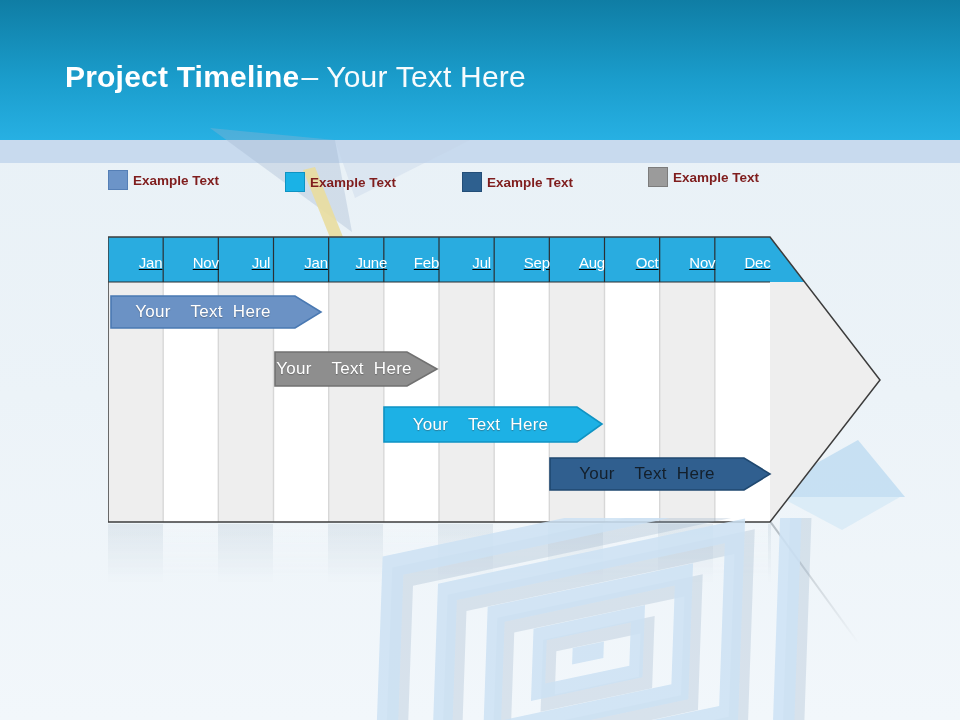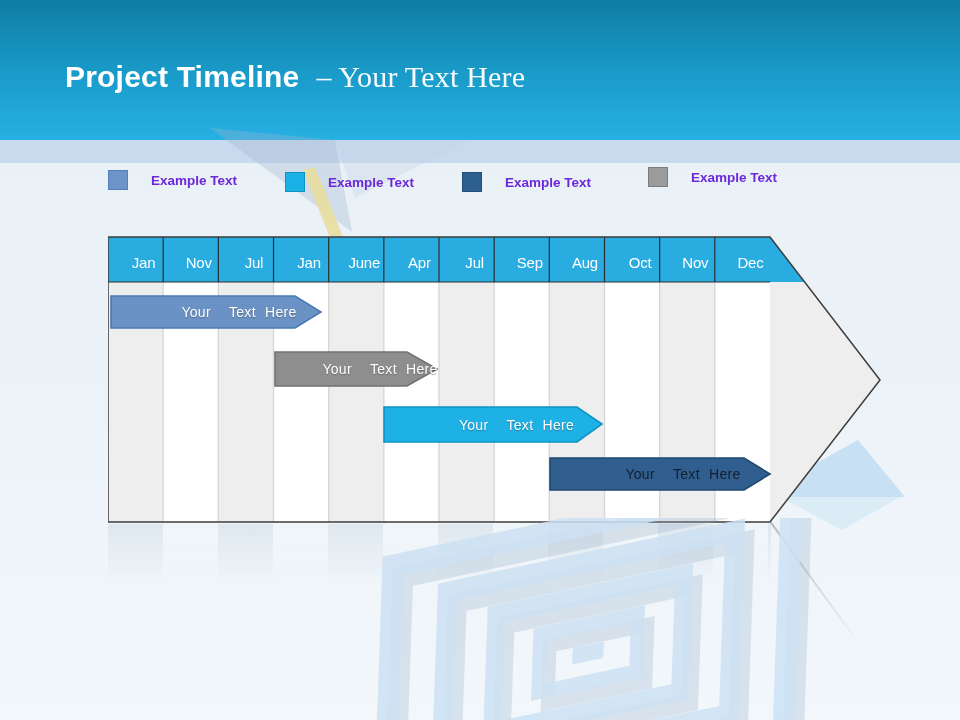--- a/index.html
+++ b/index.html
@@ -7,49 +7,49 @@
        font-family:"Liberation Sans","DejaVu Sans",sans-serif;
        background:linear-gradient(180deg,#e7f0f6 0%,#ecf3f8 55%,#f2f7fb 100%);}
 
   
   .top-band{position:absolute;left:0;top:0;width:960px;height:140px;
             background:linear-gradient(180deg,#0f7da4 0%,#1a9ccb 55%,#27b0e3 100%);}
   .strip{position:absolute;left:0;top:140px;width:960px;height:23px;background:#c8daee;}
   .slide-title{position:absolute;left:65px;top:60px;width:840px;color:#ffffff;
                font-size:30px;letter-spacing:.2px;white-space:nowrap;}
   .slide-title .t-bold{font-weight:700;text-align:right;}
-  .slide-title .t-rest{font-weight:400;margin-left:17px;opacity:.97;font-family:Liberation Serif, serif;}
+  .slide-title .t-rest{font-weight:400;margin-left:2px;opacity:.97;}
 
   
   .deco{position:absolute;pointer-events:none;}
   .stripes-reflection{position:absolute;left:108px;top:524px;width:663px;height:58px;
     background:repeating-linear-gradient(90deg,rgba(178,194,206,.30) 0 55px,rgba(246,249,251,.32) 55px 110px);
     -webkit-mask-image:linear-gradient(180deg,rgba(0,0,0,.85),transparent);
             mask-image:linear-gradient(180deg,rgba(0,0,0,.85),transparent);}
   .arrow-reflection-line{position:absolute;left:770px;top:523px;width:2px;height:150px;
     transform:rotate(-36deg);transform-origin:top left;
     background:linear-gradient(180deg,rgba(90,102,112,.40),rgba(90,102,112,0));}
 
   
   .legend-item{position:absolute;display:flex;align-items:center;height:20px;}
   .legend-item svg{display:block;}
-  .legend-label{margin-left:23px;font-size:13.5px;font-weight:700;color:#6d28d9;white-space:nowrap;}
+  .legend-label{margin-left:5px;font-size:13.5px;font-weight:700;color:#7f1d1d;white-space:nowrap;}
   .li-1{left:108px;top:170px;}
   .li-2{left:285px;top:172px;}
   .li-3{left:462px;top:172px;}
   .li-4{left:648px;top:167px;}
 
   
   .timeline-svg{position:absolute;left:108px;top:236px;}
-  .months{position:absolute;left:116px;top:237px;width:662px;height:51px;display:flex;}
+  .months{position:absolute;left:123px;top:237px;width:662px;height:51px;display:flex;text-decoration:underline;}
   .month-cell{flex:1;display:flex;align-items:center;justify-content:center;
               color:#ffffff;font-size:15px;letter-spacing:-.2px;}
   .bar-label{position:absolute;display:flex;align-items:center;justify-content:center;
-             font-size:14px;color:#ffffff;white-space:pre;word-spacing:5px;letter-spacing:.3px;
-             text-shadow:0 1px 1px rgba(60,60,60,.45);padding-left:36px;}
+             font-size:17px;color:#ffffff;white-space:pre;word-spacing:5px;letter-spacing:.3px;
+             text-shadow:0 1px 1px rgba(60,60,60,.45);}
   .bl-1{left:111px;top:296px;width:184px;height:32px;}
   .bl-2{left:275px;top:352px;width:138px;height:34px;}
   .bl-3{left:384px;top:407px;width:193px;height:35px;}
   .bl-4{left:550px;top:458px;width:194px;height:32px;color:#131f2b;text-shadow:none;}
 </style>
 </head>
 <body>
 
 <div class="top-band"></div>
 <div class="strip"></div>
@@ -145,21 +145,21 @@
   <polygon stroke-width="1.6" points="276,171 469,171 494,188 469,206 276,206" fill="#1DB1E5" stroke="#0F93C3"></polygon>
   <polygon stroke-width="1.6" points="442,222 636,222 662,238 636,254 442,254" fill="#305F8F" stroke="#1F4870"></polygon>
 </svg>
 
 <div class="months">
   <span class="month-cell">Jan</span>
   <span class="month-cell">Nov</span>
   <span class="month-cell">Jul</span>
   <span class="month-cell">Jan</span>
   <span class="month-cell">June</span>
-  <span class="month-cell">Apr</span>
+  <span class="month-cell">Feb</span>
   <span class="month-cell">Jul</span>
   <span class="month-cell">Sep</span>
   <span class="month-cell">Aug</span>
   <span class="month-cell">Oct</span>
   <span class="month-cell">Nov</span>
   <span class="month-cell">Dec</span>
 </div>
 
 <div class="bar-label bl-1">Your  Text Here</div>
 <div class="bar-label bl-2">Your  Text Here</div>

